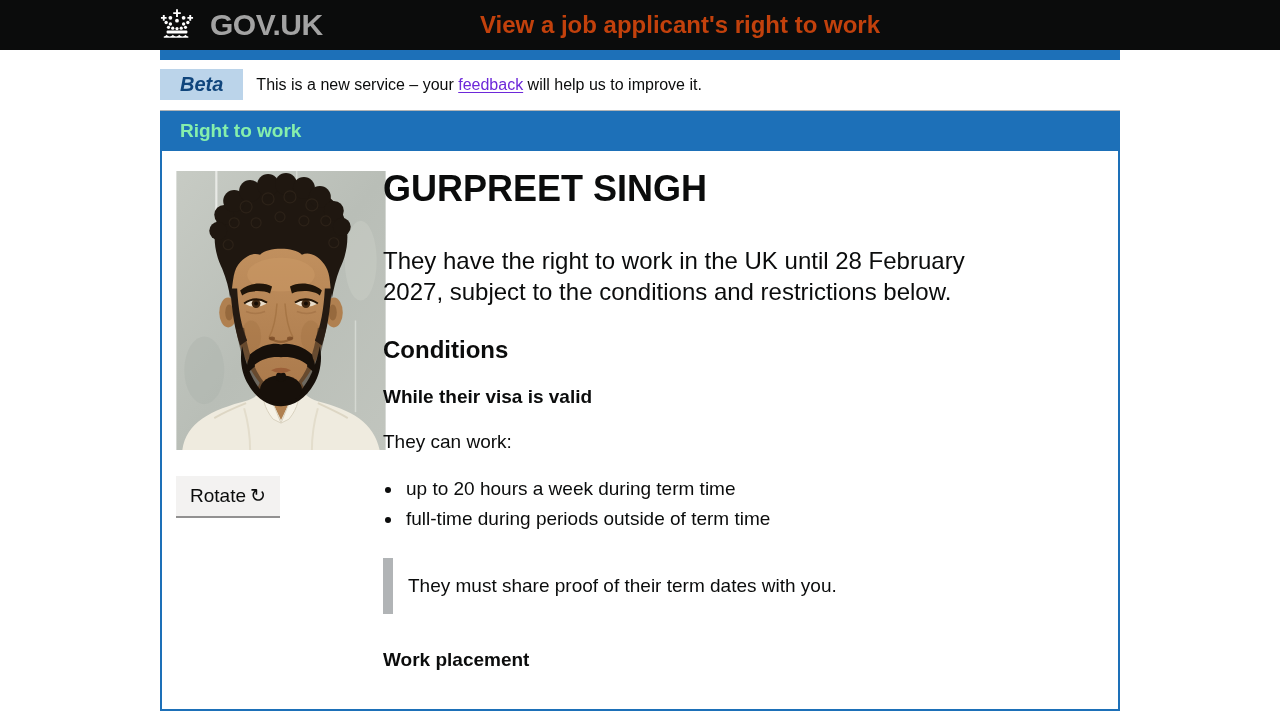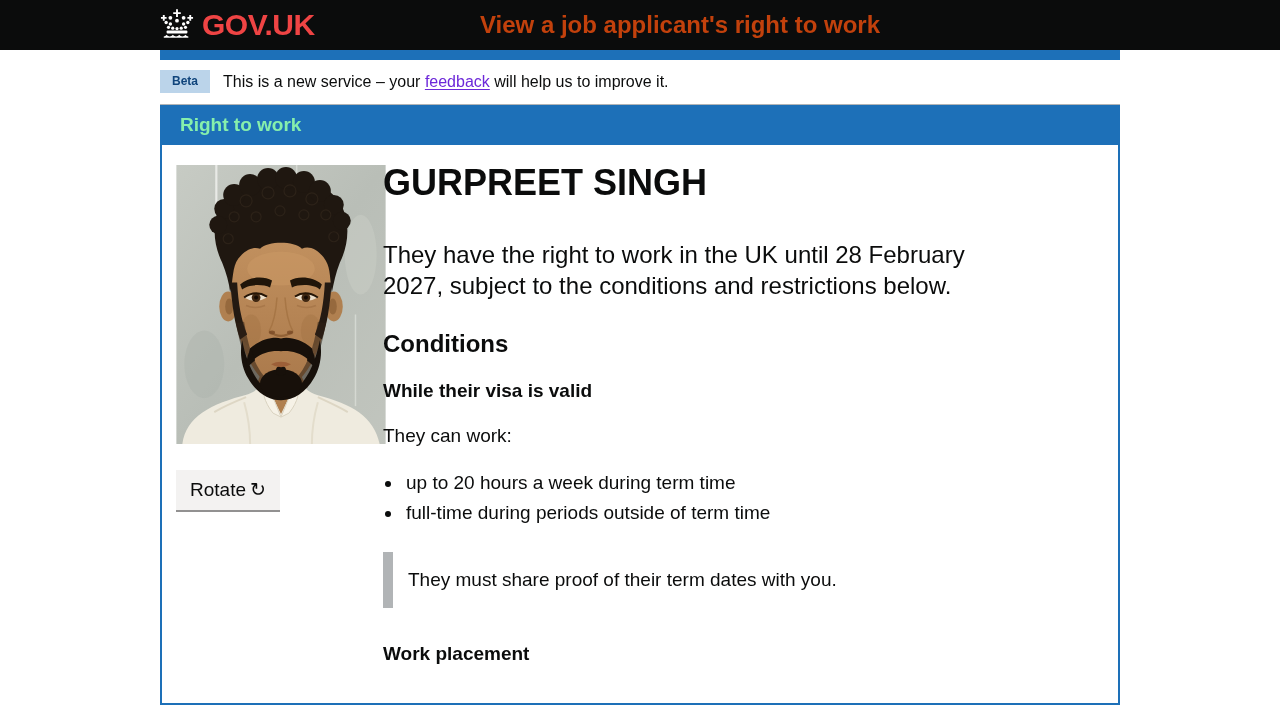--- a/index.html
+++ b/index.html
@@ -7,32 +7,32 @@
   body {
     width: 1280px; height: 720px; overflow: hidden;
     background: #ffffff; color: #0b0c0c;
     font-family: "Liberation Sans", sans-serif;
   }
   .container { width: 960px; margin: 0 auto; }
 
   
   .govuk-header { background: #0b0c0c; height: 50px; }
   .header-inner { display: flex; align-items: center; height: 100%; position: relative; }
-  .logo-link { display: flex; align-items: center; gap: 8px; color: #ef4444; text-decoration: none; }
+  .logo-link { display: flex; align-items: center; gap: 16px; color: #a3a3a3; text-decoration: none; }
   .logo-link .crown { display: block; }
   .logo-text { font-weight: bold; font-size: 30px; letter-spacing: -0.5px; line-height: 1; }
   .service-title {
     position: absolute; left: 50%; transform: translateX(-50%); margin-left: 40px;
     color: #c2410c; font-weight: bold; font-size: 24px; white-space: nowrap;
   }
   .header-accent { height: 10px; background: #1d70b8; }
 
   
   .phase-banner { display: flex; align-items: center; padding: 9px 0 10px; border-bottom: 1px solid #b1b4b6; }
-  .beta-tag { background: #bbd4ea; color: #10457c; font-size: 12px; line-height: 1; padding: 5px 12px 6px; }
+  .beta-tag { background: #bbd4ea; color: #10457c; font-size: 20px; line-height: 1; padding: 5px 20px 6px; font-style: italic; }
   .phase-text { margin-left: 13px; font-size: 16px; line-height: 25px; }
   .phase-text a { color: #6d28d9; text-decoration: underline; text-underline-offset: 2px; cursor: pointer; }
 
   
   main { margin-top: 45px; }
   .panel-header { background: #1d70b8; color: #86efac; padding: 10px 20px; }
   .panel-header h2 { margin: 0; font-size: 19px; line-height: 20px; font-weight: bold; }
   .panel-body {
     border: 2px solid #1d70b8; border-top: 0; background: #fff;
     padding: 20px 14px; display: flex; gap: 30px; align-items: flex-start;

